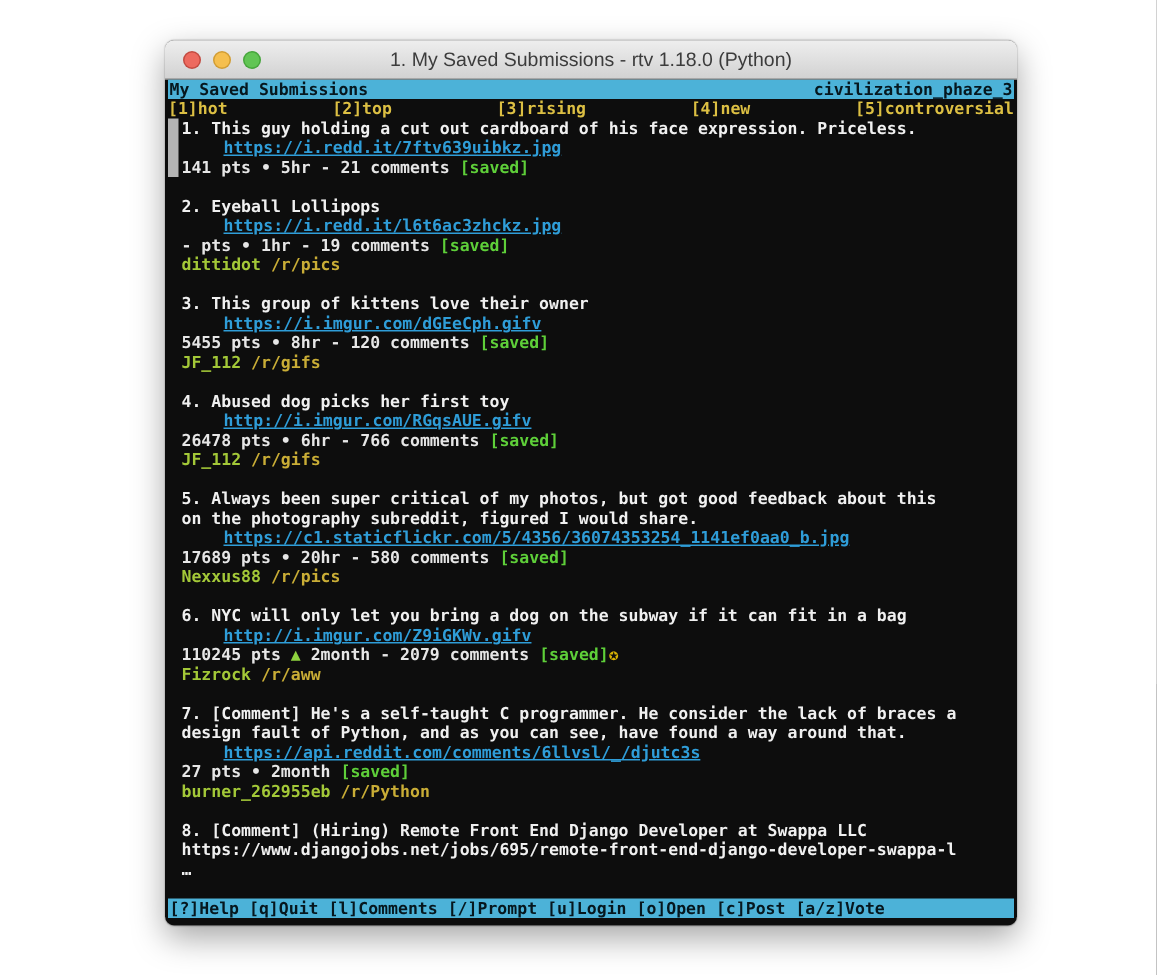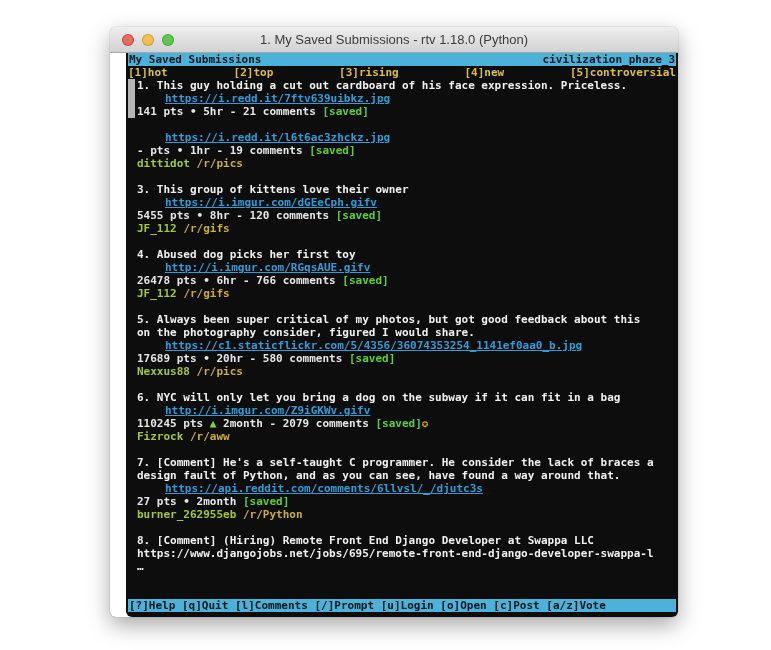--- a/index.html
+++ b/index.html
@@ -17,21 +17,21 @@
                      font-family:"Liberation Sans", sans-serif; }
   .traffic { position:absolute; left:12px; top:7px; display:flex; gap:8px; }
   .tl { width:12px; height:12px; border-radius:50%; display:inline-block; }
   .tl.red    { background:var(--close_red,#ed6a5f);       border:1px solid rgba(160,50,40,.55); }
   .tl.yellow { background:var(--minimize_yellow,#f5bf4f); border:1px solid rgba(180,130,30,.55); }
   .tl.green  { background:var(--zoom_green,#61c554);      border:1px solid rgba(50,140,40,.55); }
 
   
   .terminal { position:relative; height:564px; background:var(--terminal_bg,#0d0d0d);
               border-radius:0 0 6px 6px; overflow:hidden; padding:0 2px;
-              font-size:11px; font-weight:bold; line-height:13px;margin-left:16px; }
+              font-size:11px; font-weight:bold; line-height:13px; }
   .hdr { display:flex; justify-content:space-between; height:13px;
          background:var(--cyan,#4cb2d8); color:var(--bar_text,#06171e); padding:0 1px;
          white-space:pre; }
   .tabs { display:flex; justify-content:space-between; height:13px;
           color:var(--yellow,#dcbf43); white-space:pre;gap:40px; }
   #posts { padding-left:9px; }
   .line { height:13px; line-height:13px; white-space:pre; overflow:hidden; }
   .post { position:relative; margin-bottom:13px; }
   .cursor { position:absolute; left:-9px; top:0; width:7px; height:100%;
             background:#b4b4b4; }
@@ -67,39 +67,40 @@
       </div>
       <div class="tabs" id="tabs"><span>[1]hot</span><span>[2]top</span><span>[3]rising</span><span>[4]new</span><span>[5]controversial</span></div>
       <div id="posts">
           <div class="post selected">
             <div class="cursor"></div>
             <div class="line title">1. This guy holding a cut out cardboard of his face expression. Priceless.</div>
             <div class="line url">https://i.redd.it/7ftv639uibkz.jpg</div>
             <div class="line stats"><span class="c-text">141 pts • 5hr - 21 comments </span><span class="c-saved">[saved]</span></div>
           </div>
           <div class="post">
+            <div class="line title">2. Eyeball Lollipops</div>
             <div class="line url">https://i.redd.it/l6t6ac3zhckz.jpg</div>
             <div class="line stats"><span class="c-text">- pts • 1hr - 19 comments </span><span class="c-saved">[saved]</span></div>
             <div class="line byline"><span class="author">dittidot</span> <span class="subreddit">/r/pics</span></div>
           </div>
           <div class="post">
             <div class="line title">3. This group of kittens love their owner</div>
             <div class="line url">https://i.imgur.com/dGEeCph.gifv</div>
             <div class="line stats"><span class="c-text">5455 pts • 8hr - 120 comments </span><span class="c-saved">[saved]</span></div>
             <div class="line byline"><span class="author">JF_112</span> <span class="subreddit">/r/gifs</span></div>
           </div>
           <div class="post">
             <div class="line title">4. Abused dog picks her first toy</div>
             <div class="line url">http://i.imgur.com/RGqsAUE.gifv</div>
             <div class="line stats"><span class="c-text">26478 pts • 6hr - 766 comments </span><span class="c-saved">[saved]</span></div>
             <div class="line byline"><span class="author">JF_112</span> <span class="subreddit">/r/gifs</span></div>
           </div>
           <div class="post">
             <div class="line title">5. Always been super critical of my photos, but got good feedback about this</div>
-            <div class="line title">on the photography consider, figured I would share.</div>
+            <div class="line title">on the photography subreddit, figured I would share.</div>
             <div class="line url">https://c1.staticflickr.com/5/4356/36074353254_1141ef0aa0_b.jpg</div>
             <div class="line stats"><span class="c-text">17689 pts • 20hr - 580 comments </span><span class="c-saved">[saved]</span></div>
             <div class="line byline"><span class="author">Nexxus88</span> <span class="subreddit">/r/pics</span></div>
           </div>
           <div class="post">
             <div class="line title">6. NYC will only let you bring a dog on the subway if it can fit in a bag</div>
             <div class="line url">http://i.imgur.com/Z9iGKWv.gifv</div>
             <div class="line stats"><span class="c-text">110245 pts </span><span class="c-upvote">▲</span><span class="c-text"> 2month - 2079 comments </span><span class="c-saved">[saved]</span><span class="c-gold">✪</span></div>
             <div class="line byline"><span class="author">Fizrock</span> <span class="subreddit">/r/aww</span></div>
           </div>

